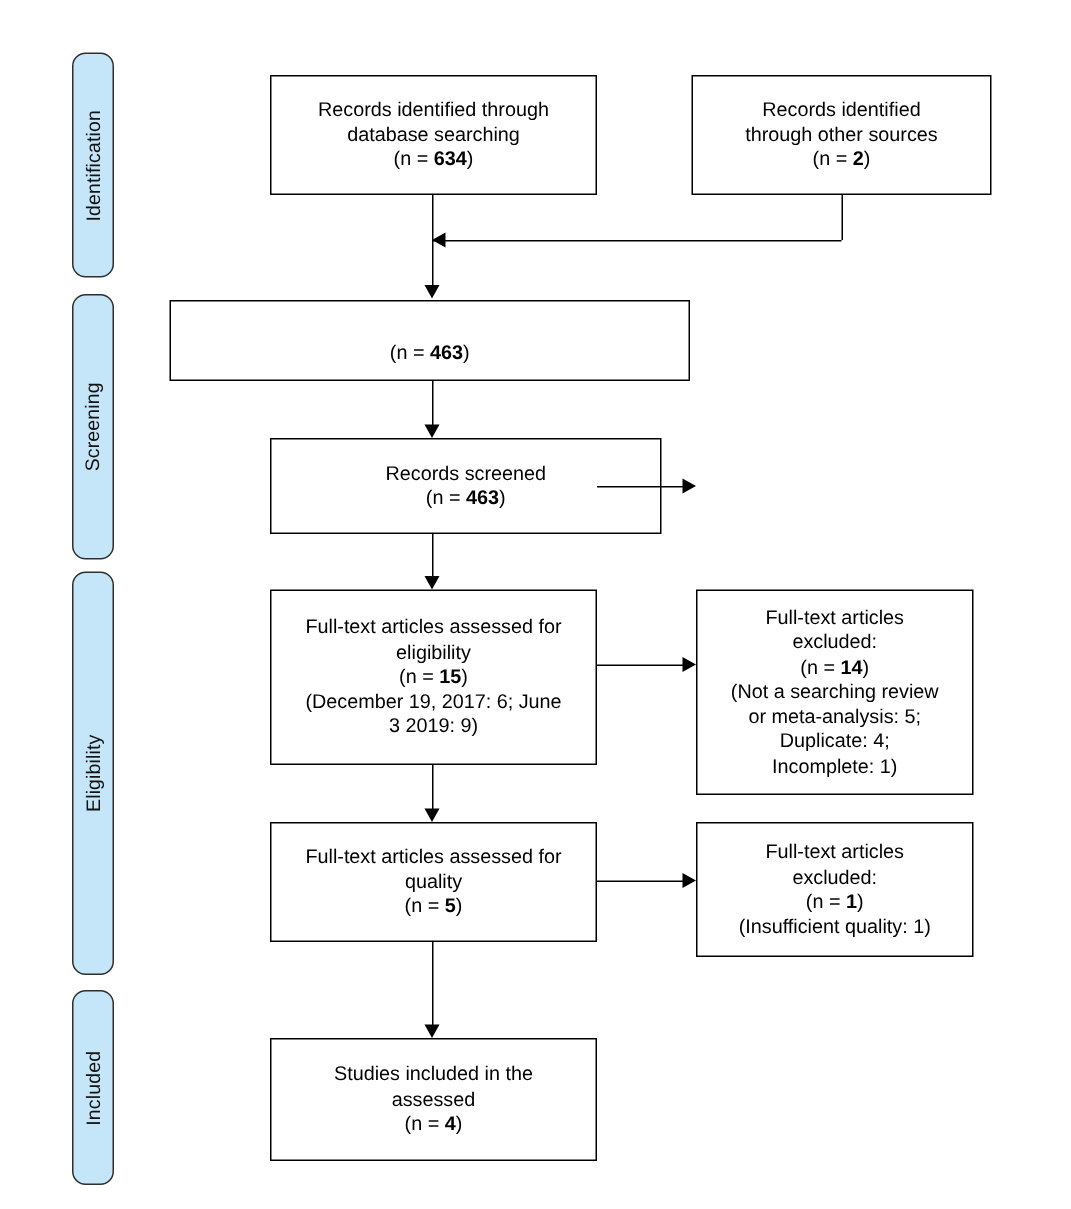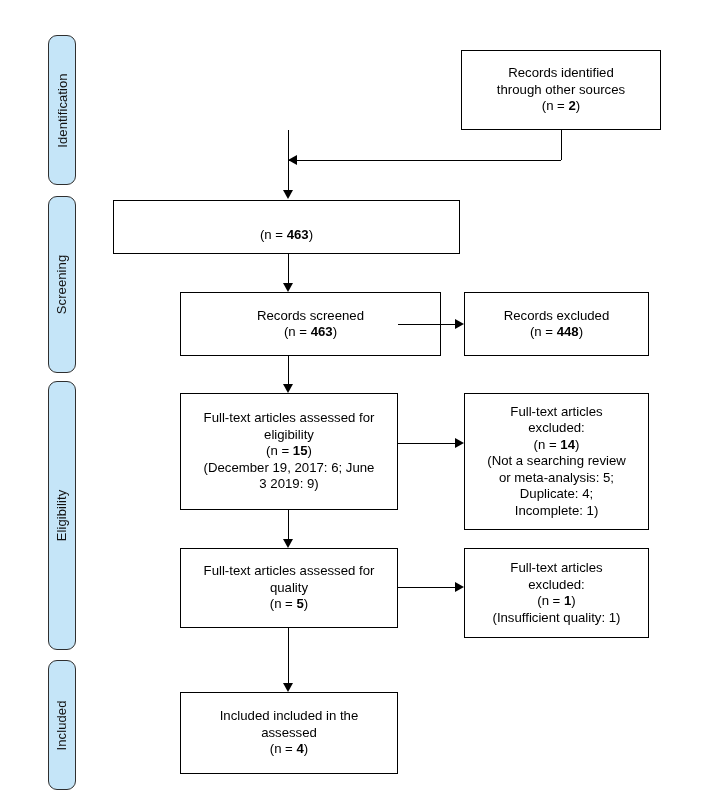--- a/index.html
+++ b/index.html
@@ -109,20 +109,27 @@
   </div>
 
   <div class="stage-tab" style="left:48px; top:381px; width:28px; height:269px;">
     <span class="stage-label">Eligibility</span>
   </div>
 
   <div class="stage-tab" style="left:48px; top:660px; width:28px; height:130px;">
     <span class="stage-label">Included</span>
   </div>
 
+  <div class="flow-box" style="left:180px; top:50px; width:218px; height:80px;">
+    <div class="box-text">
+      <span>Records identified through</span><br>
+      <span>database searching</span><br>
+      <span>(n = </span><b>634</b><span>)</span>
+    </div>
+  </div>
 
   <div class="flow-box" style="left:461px; top:50px; width:200px; height:80px;">
     <div class="box-text">
       <span>Records identified</span><br>
       <span>through other sources</span><br>
       <span>(n = </span><b>2</b><span>)</span>
     </div>
   </div>
 
   <div class="flow-box" style="left:113px; top:200px; width:347px; height:54px;">
@@ -132,26 +139,20 @@
     </div>
   </div>
 
   <div class="flow-box" style="left:180px; top:292px; width:261px; height:64px;">
     <div class="box-text">
       <span>Records screened</span><br>
       <span>(n = </span><b>463</b><span>)</span>
     </div>
   </div>
 
-  <div class="flow-box" style="left:464px; top:292px; width:185px; height:64px;">
-    <div class="box-text">
-      <span>Records excluded</span><br>
-      <span>(n = </span><b>448</b><span>)</span>
-    </div>
-  </div>
 
   <div class="flow-box" style="left:180px; top:393px; width:218px; height:117px;">
     <div class="box-text">
       <span>Full-text articles assessed for</span><br>
       <span>eligibility</span><br>
       <span>(n = </span><b>15</b><span>)</span><br>
       <span>(December 19, 2017: 6; June</span><br>
       <span>3 2019: 9)</span>
     </div>
   </div>
@@ -180,21 +181,21 @@
     <div class="box-text">
       <span>Full-text articles</span><br>
       <span>excluded:</span><br>
       <span>(n = </span><b>1</b><span>)</span><br>
       <span>(Insufficient quality: 1)</span>
     </div>
   </div>
 
   <div class="flow-box" style="left:180px; top:692px; width:218px; height:82px;">
     <div class="box-text">
-      <span>Included included in the</span><br>
+      <span>Studies included in the</span><br>
       <span>assessed</span><br>
       <span>(n = </span><b>4</b><span>)</span>
     </div>
   </div>
 
   <div class="vline" style="left:288px; top:130px; height:61px;"></div>
   <div class="arrow-down" style="left:283px; top:190px;"></div>
 
   <div class="vline" style="left:561px; top:130px; height:30px;"></div>
   <div class="hline" style="left:288px; top:160px; width:273px;"></div>

